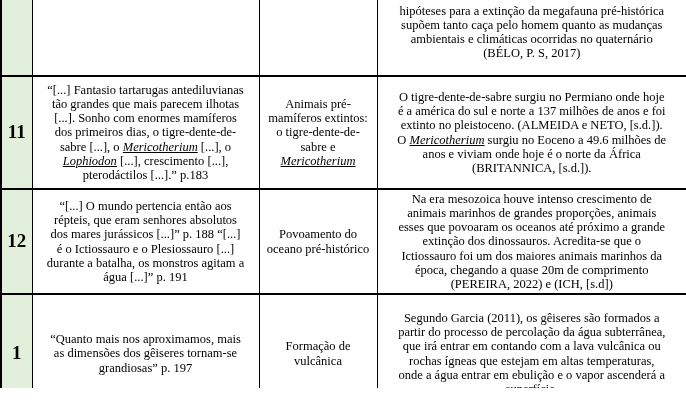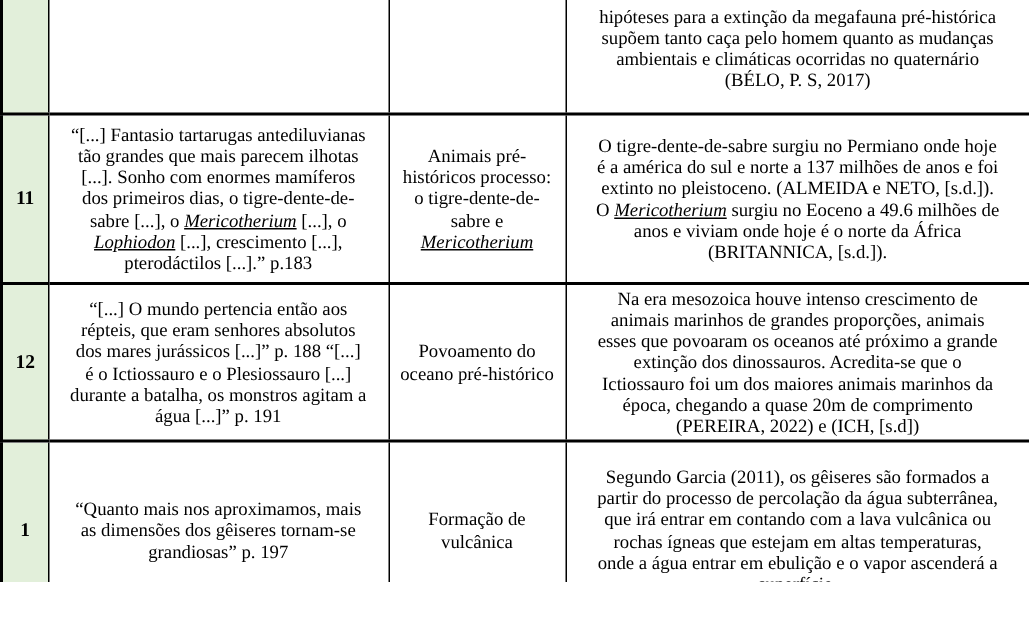--- a/index.html
+++ b/index.html
@@ -26,21 +26,21 @@
     border-left-width: 1px;
     border-right-width: 1px;
     padding: 0 2px;
     text-align: center;
     vertical-align: middle;
     font-size: 12.5px;
     line-height: 14.1px;
     white-space: pre;
     overflow: hidden;
   }
-  table.doc-table td.col-num  { border-left-width: 2px; background: #e2efda; font-weight: bold; font-size: 13px; }
+  table.doc-table td.col-num  { border-left-width: 2px; background: #e2efda; font-weight: bold; font-size: 19px; }
   table.doc-table td.col-expl { border-right-width: 2px; }
   tr.row-top td    { border-top-width: 0; vertical-align: top; padding-top: 4px; }
   tr.row-bottom td { border-bottom-width: 0; }
   col.c-num  { width: 31px; }
   col.c-quote{ width: 227px; }
   col.c-topic{ width: 118px; }
   col.c-expl { width: 310px; }
   i { font-style: italic; text-decoration: underline; }
 </style>
 </head>
@@ -67,21 +67,21 @@
     <tr style="height:113px;">
       <td class="col-num">11</td>
       <td class="col-quote"><span>“[...] Fantasio tartarugas antediluvianas
 tão grandes que mais parecem ilhotas
 [...]. Sonho com enormes mamíferos
 dos primeiros dias, o tigre-dente-de-
 sabre [...], o </span><i>Mericotherium</i><span> [...], o
 </span><i>Lophiodon</i><span> [...], crescimento [...],
 pterodáctilos [...].” p.183</span></td>
       <td class="col-topic"><span>Animais pré-
-históricos processo:
+mamíferos extintos:
 o tigre-dente-de-
 sabre e
 </span><i>Mericotherium</i></td>
       <td class="col-expl"><span>O tigre-dente-de-sabre surgiu no Permiano onde hoje
 é a américa do sul e norte a 137 milhões de anos e foi
 extinto no pleistoceno. (ALMEIDA e NETO, [s.d.]).
 O </span><i>Mericotherium</i><span> surgiu no Eoceno a 49.6 milhões de
 anos e viviam onde hoje é o norte da África
 (BRITANNICA, [s.d.]).</span></td>
     </tr>

